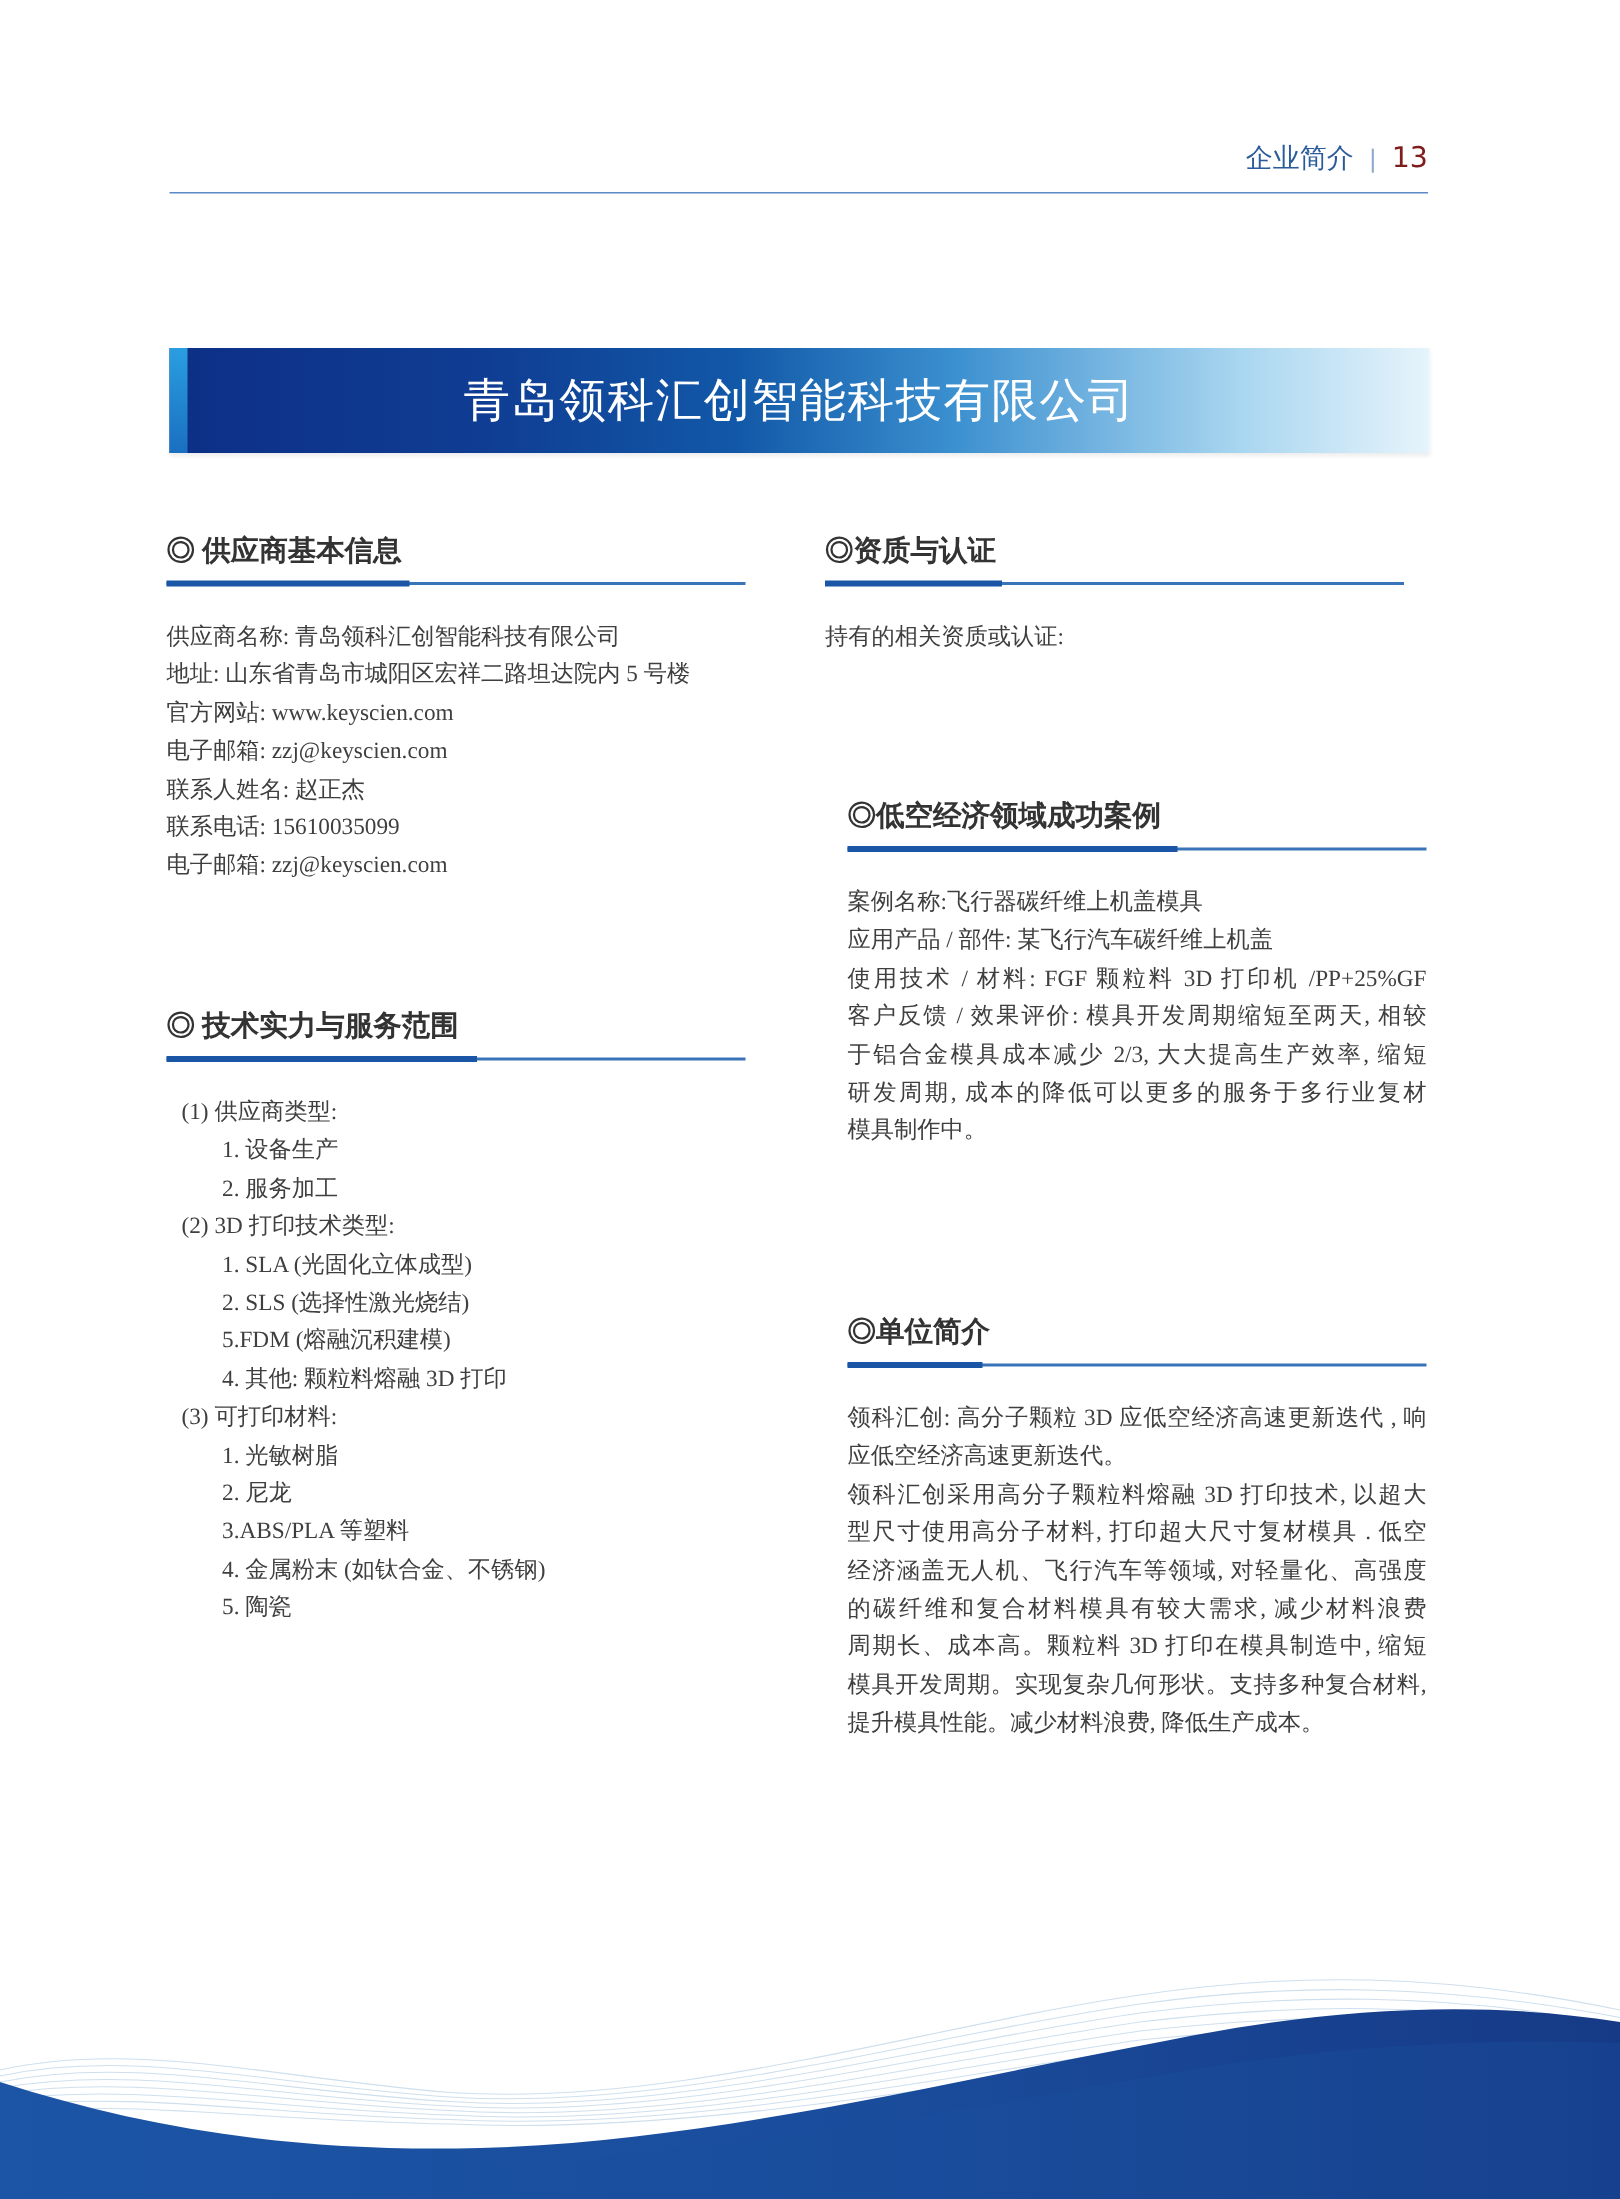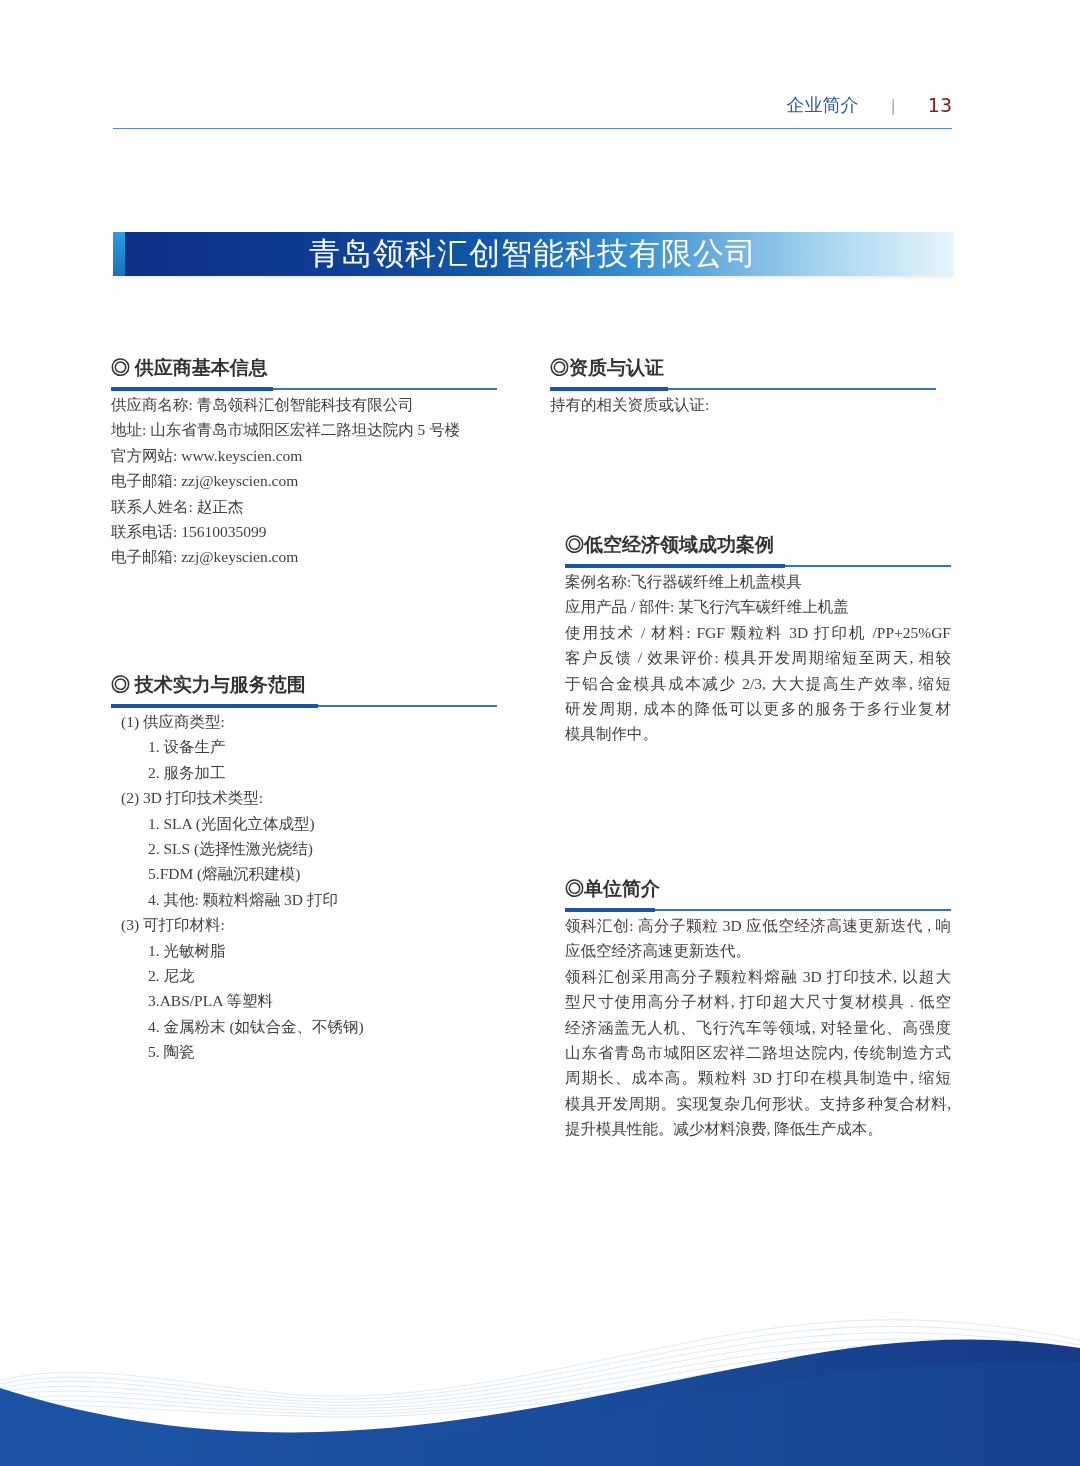--- a/index.html
+++ b/index.html
@@ -5,30 +5,30 @@
     html, body { margin: 0; padding: 0; }
     body {
       width: 1080px; height: 1466px; position: relative; overflow: hidden;
       background: #ffffff;
       font-family: "DejaVu Sans", "Liberation Sans", sans-serif;
       color: #3a3a3a;
     }
     .header-label {
       position: absolute; top: 93px; right: 128px;
       display: flex; align-items: center;
-      color: #2b5c9a; font-size: 18px; gap: 22px;
+      color: #2b5c9a; font-size: 18px;
     }
     .header-label .sep { color: #8aa7cc; margin: 0 10px; font-size: 16px; }
     .header-label .num { font-size: 19px; color: #7f1d1d; }
     .header-rule {
       position: absolute; top: 128px; left: 113px; width: 839px; height: 1px;
       background: #5b8ac4;
     }
     .banner {
-      position: absolute; top: 232px; left: 113px; width: 840px; height: 44px;
+      position: absolute; top: 232px; left: 113px; width: 840px; height: 70px;
       background: linear-gradient(90deg, #0d2f86 0%, #0f3d93 25%, #1258a8 45%, #3a8fcf 62%, #a9d6f0 85%, #e6f4fb 100%);
       box-shadow: 0 2px 3px rgba(0,0,0,0.08);
     }
     .banner::before {
       content: ""; position: absolute; left: 0; top: 0; width: 12px; height: 100%;
       background: linear-gradient(180deg, #2a9ee0, #1a6fc0);
     }
     .banner .title {
       position: absolute; left: 0; right: 0; top: 0; bottom: 0;
       display: flex; align-items: center; justify-content: center;
@@ -38,21 +38,21 @@
     .section .heading {
       font-size: 19px; font-weight: bold; color: #333333;
       height: 28px; line-height: 28px; white-space: nowrap;
     }
     .section .rule {
       position: relative; height: 2px; margin-top: 6px; background: #3a74b8;
     }
     .section .rule .accent {
       position: absolute; left: 0; top: -1px; height: 4px; background: #1a56a5;
     }
-    .section .body { margin-top: 2px; font-size: 15.5px; line-height: 25.4px; color: #3f3f3f; }
+    .section .body { margin-top: 22px; font-size: 15.5px; line-height: 25.4px; color: #3f3f3f; }
     .section .body .line { white-space: nowrap; }
     .section .body .ind1 { padding-left: 10px; }
     .section .body .ind2 { padding-left: 37px; }
     .section .body.justify .line { white-space: normal; text-align: justify; text-align-last: justify; }
     .section .body.justify .line.last { text-align-last: left; }
     .wave { position: absolute; left: 0; bottom: 0; width: 1080px; height: 196px; }
   </style>
 </head>
 <body>
 
@@ -136,21 +136,21 @@
   <div class="heading">◎单位简介</div>
   <div class="rule">
       <div class="accent" style="width:90px;"></div>
     </div>
   <div class="body justify">
     <div class="line">领科汇创: 高分子颗粒 3D 应低空经济高速更新迭代 , 响</div>
     <div class="line last">应低空经济高速更新迭代。</div>
     <div class="line">领科汇创采用高分子颗粒料熔融 3D 打印技术, 以超大</div>
     <div class="line">型尺寸使用高分子材料, 打印超大尺寸复材模具 . 低空</div>
     <div class="line">经济涵盖无人机、飞行汽车等领域, 对轻量化、高强度</div>
-    <div class="line">山东省青岛市城阳区宏祥二路坦达院内, 传统制造方式</div>
+    <div class="line">的碳纤维和复合材料模具有较大需求, 减少材料浪费</div>
     <div class="line">周期长、成本高。颗粒料 3D 打印在模具制造中, 缩短</div>
     <div class="line">模具开发周期。实现复杂几何形状。支持多种复合材料,</div>
     <div class="line last">提升模具性能。减少材料浪费, 降低生产成本。</div>
   </div>
 </div>
 
 <svg class="wave" viewBox="0 0 1080 196" preserveAspectRatio="none">
   <defs>
     <linearGradient id="wg" x1="0" y1="0" x2="1" y2="0">
       <stop offset="0" stop-color="#1c55a6"></stop>

